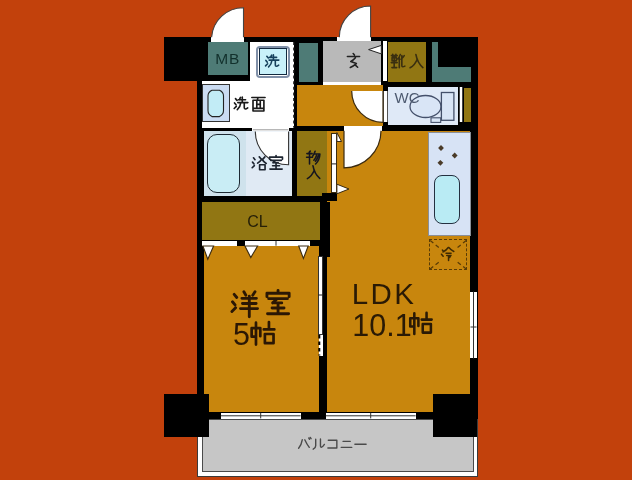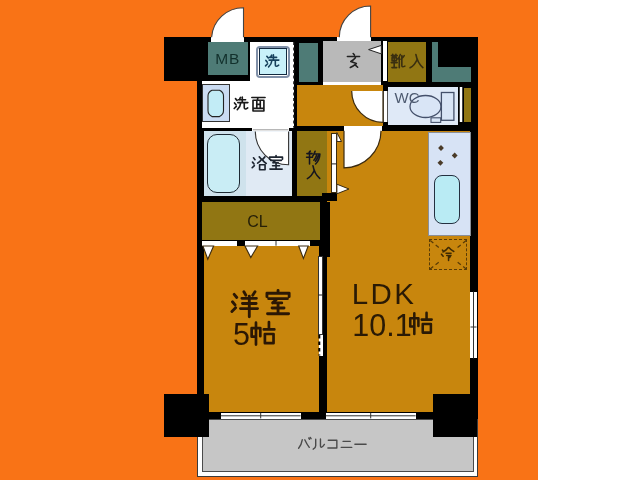--- a/index.html
+++ b/index.html
@@ -1,14 +1,14 @@
 <!DOCTYPE html>
 <html><head><meta charset="utf-8"><style>
 html,body{margin:0;padding:0;background:#fff}
-#c{position:relative;width:538px;height:480px;background:#f97316;overflow:hidden;font-family:"Liberation Sans",sans-serif}
+#c{position:relative;width:632px;height:480px;background:#c2410c;overflow:hidden;font-family:"Liberation Sans",sans-serif}
 .a{position:absolute}
 </style></head><body>
 <div id="c">
 
 <div class="a" style="left:196.5px;top:40px;width:279px;height:434.5px;border:1px solid #3a3a3a;background:#fff"></div>
 
 <div class="a" style="left:201.5px;top:418.5px;width:270px;height:51.5px;border:1px solid #4a4a4a;background:#c6c6c6"></div>
 
 <div class="a" id="B" style="left:196.5px;top:37px;width:281px;height:382px;background:#000"></div>
 <div class="a" id="A" style="left:164px;top:37px;width:47px;height:43.5px;background:#000"></div>

